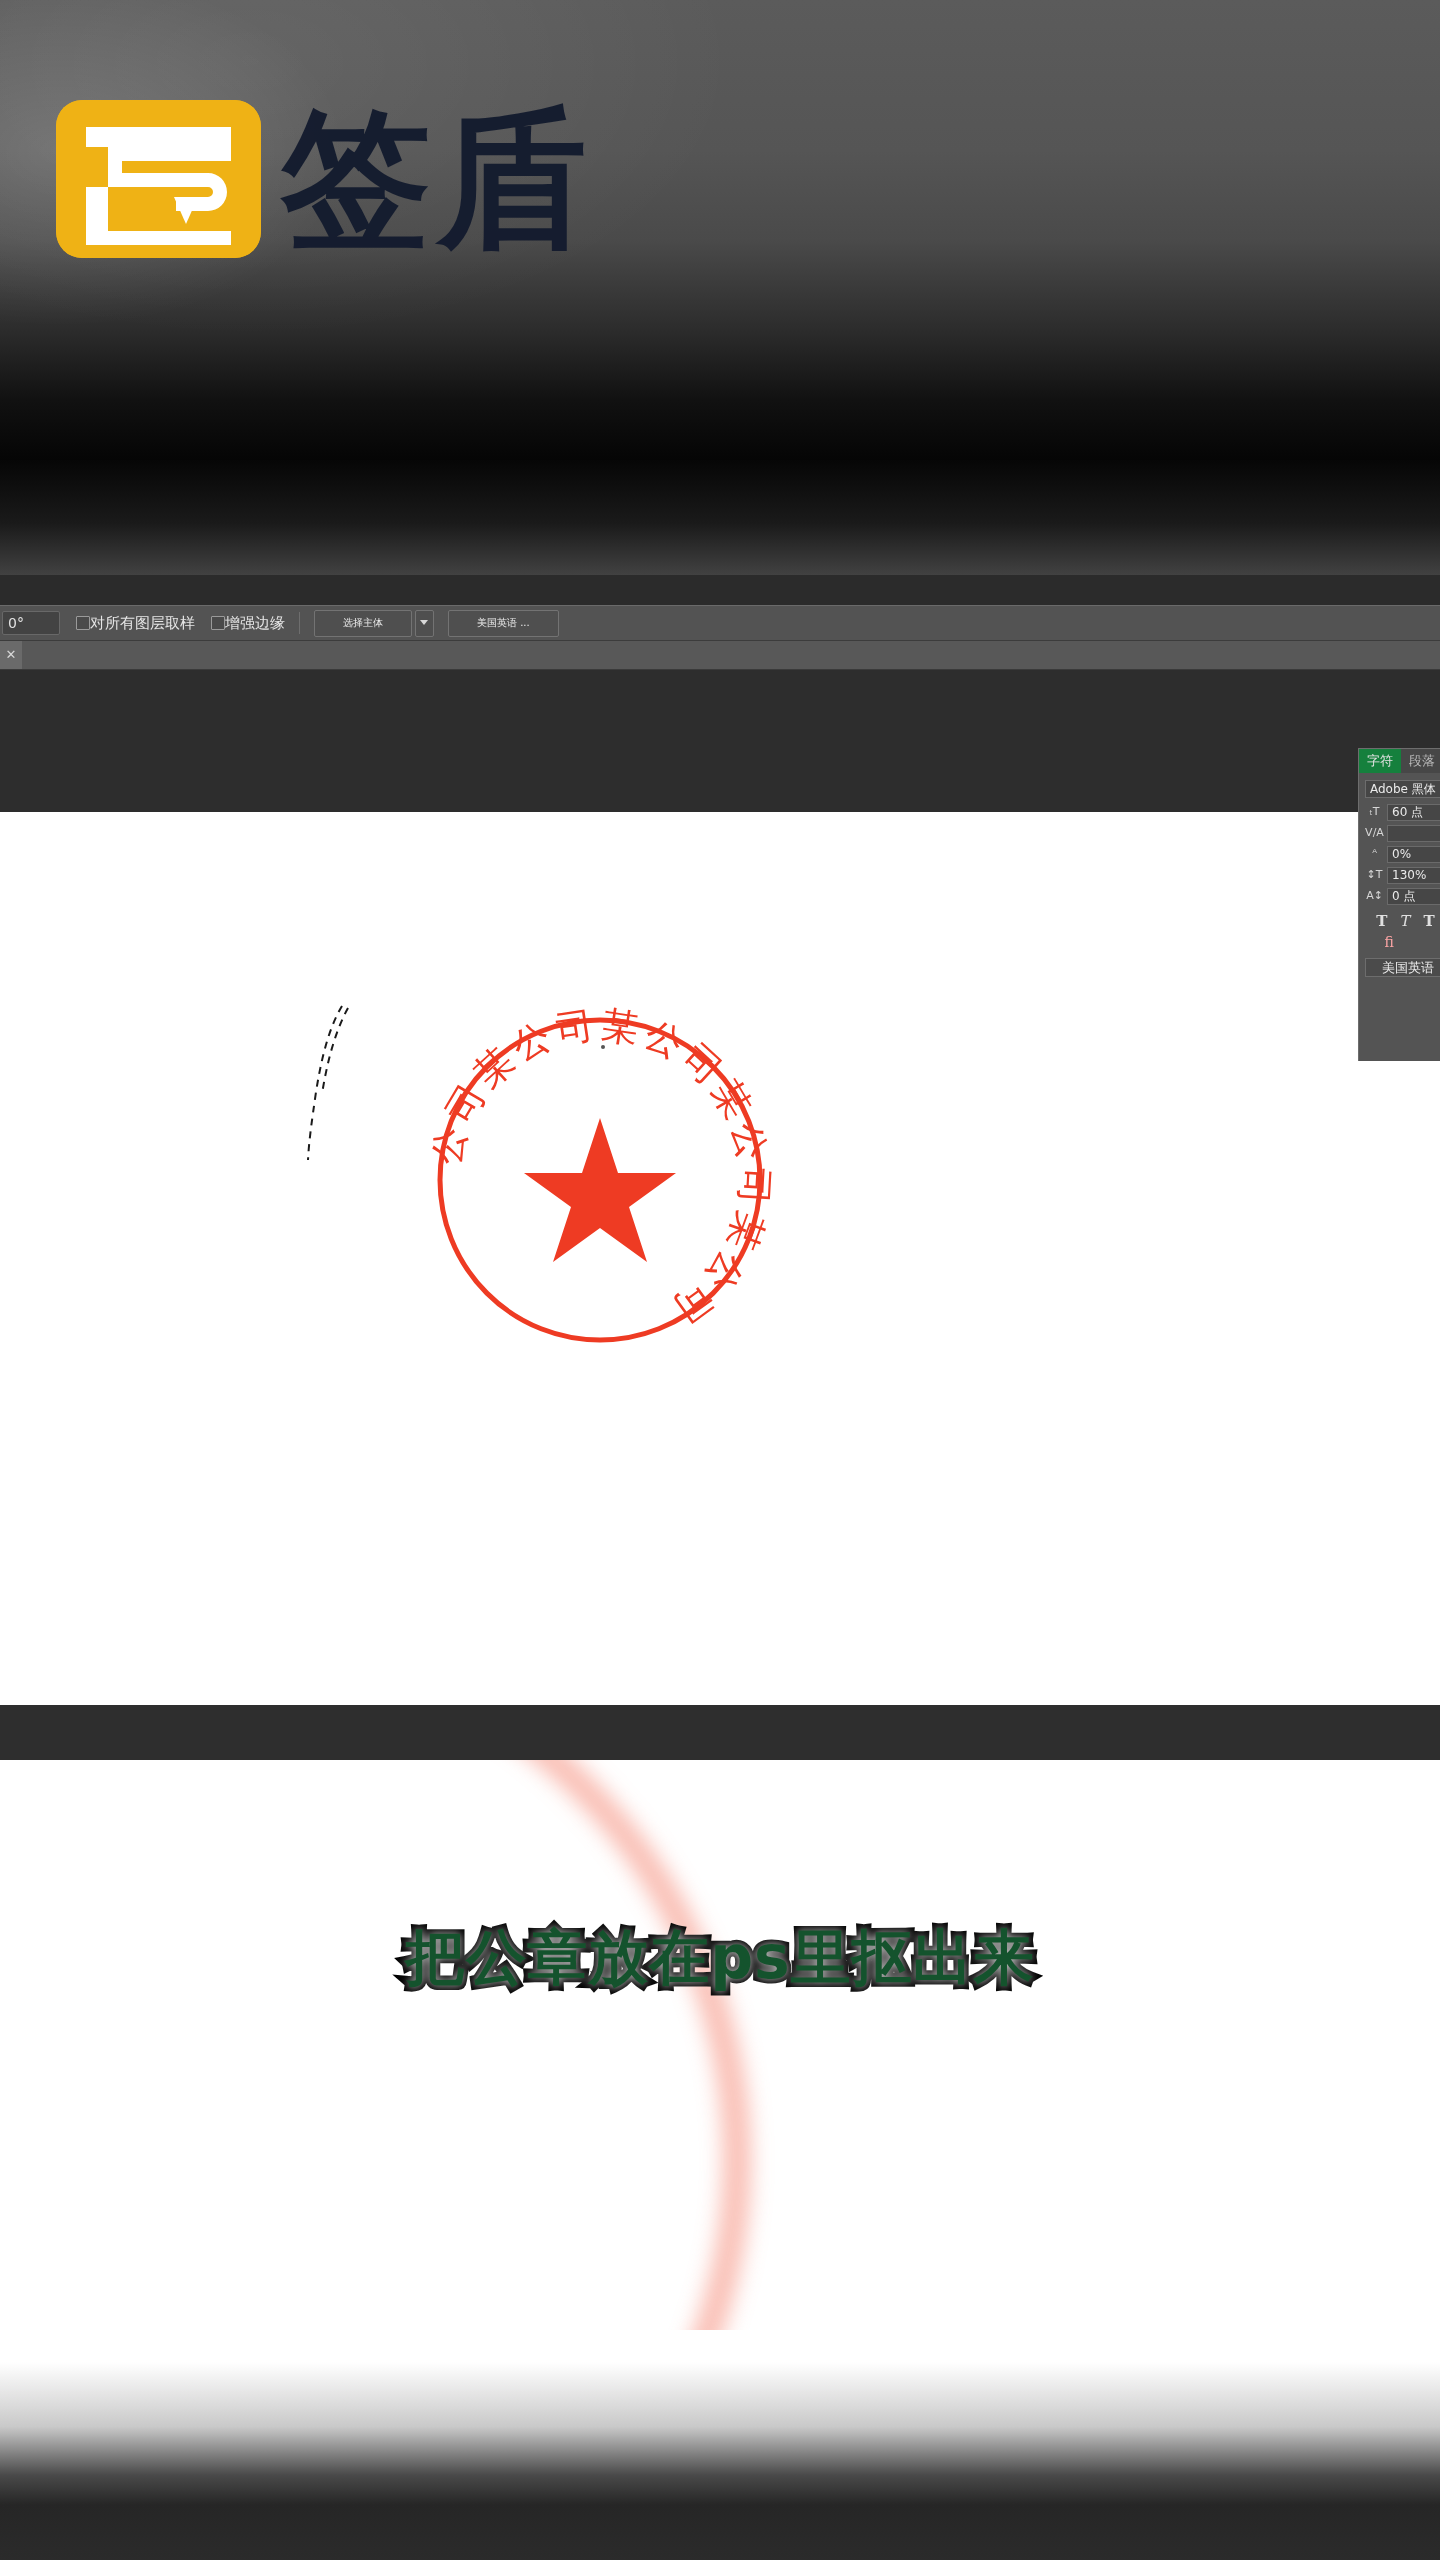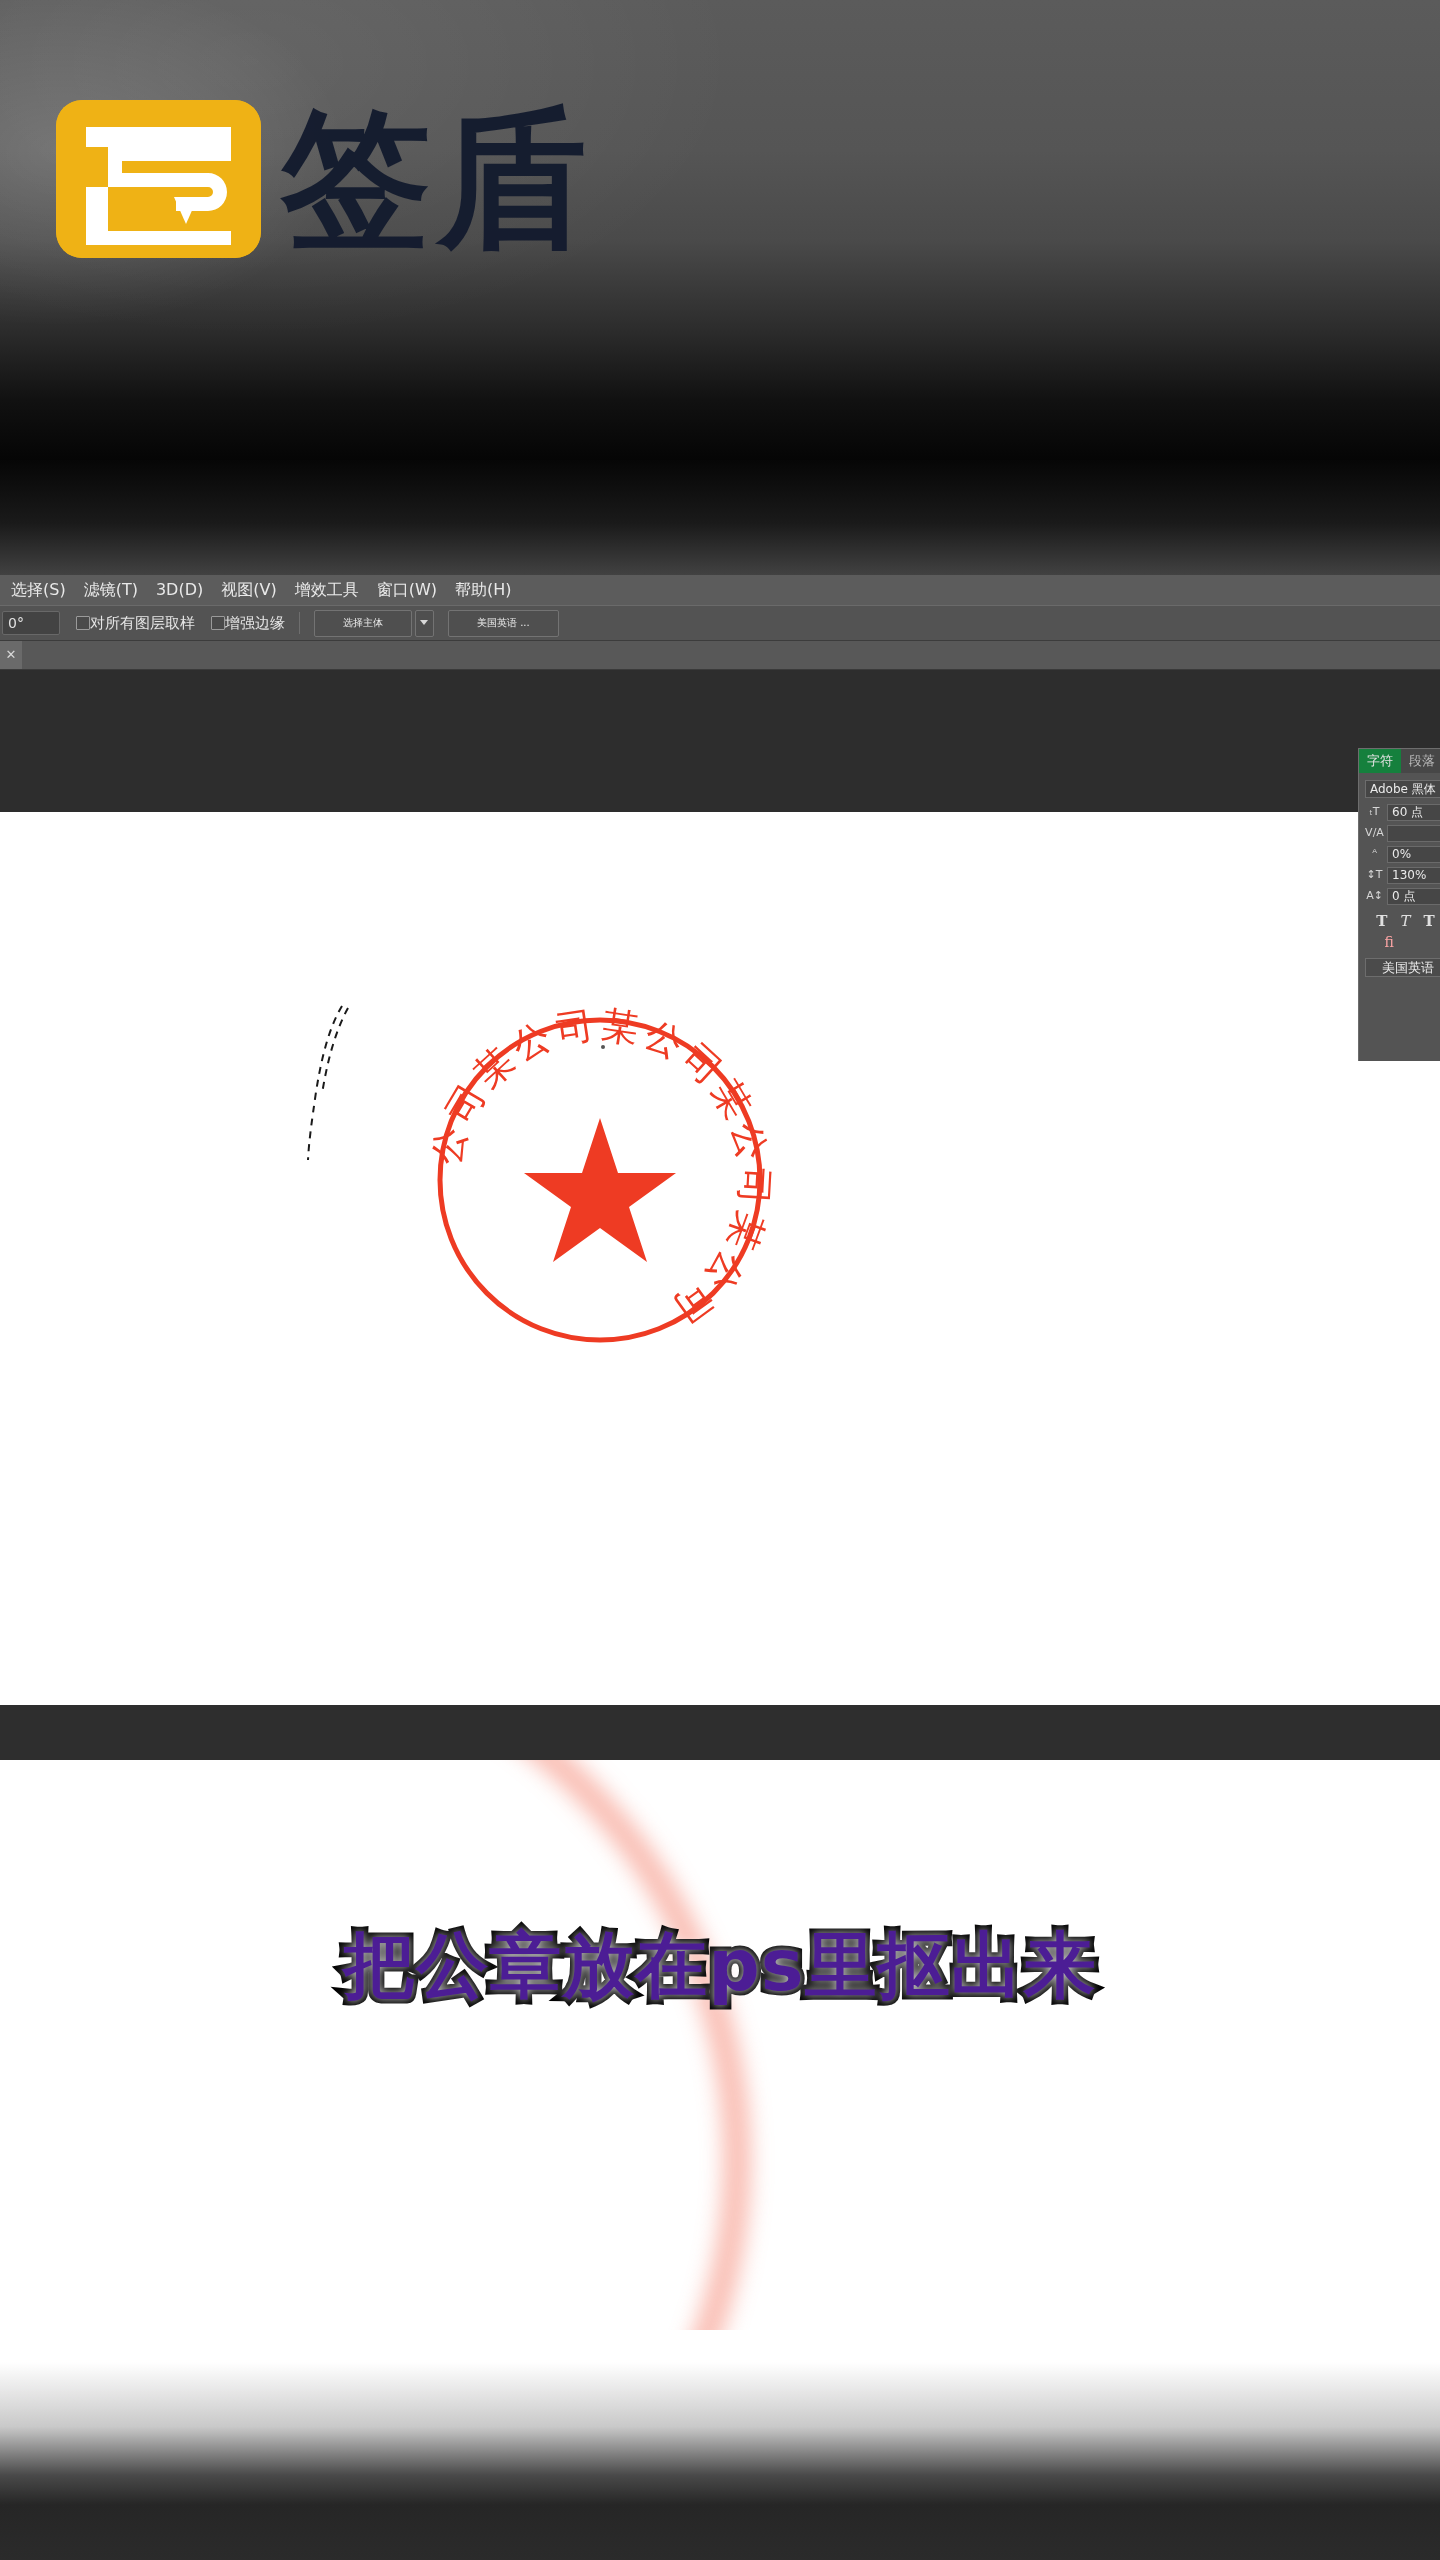--- a/index.html
+++ b/index.html
@@ -359,24 +359,24 @@
     filter: blur(11px);
     box-sizing: border-box;
   }
   .caption {
     position: absolute;
     left: 0;
     top: 1918px;
     width: 1440px;
     text-align: center;
     font-family: "DejaVu Sans", "Liberation Sans", sans-serif;
-    font-size: 72px;
+    font-size: 60px;
     font-weight: 700;
     letter-spacing: 1px;
-    color: #4c1d95;
+    color: #14532d;
     white-space: nowrap;
     -webkit-text-stroke: 9px #000000;
     paint-order: stroke fill;
     text-shadow: 0 0 10px rgba(255,255,255,0.85);
   }
   .bottom-fade {
     position: absolute;
     left: 0; top: 2330px;
     width: 1440px;
     height: 230px;
@@ -398,29 +398,20 @@
         <path d="M30 27 H175 V61 H66 V73 H152 A19 19 0 0 1 152 111 H120 V97 H152 A5 5 0 0 0 152 87 H52 V47 H30 Z" fill="#ffffff"></path>
         <path d="M30 87 H52 V131 H175 V145 H30 Z" fill="#ffffff"></path>
         <path d="M118 97 L142 97 L130 124 Z" fill="#ffffff"></path>
       </svg>
     </div>
     <div class="brand-name">签盾</div>
   </div>
 
   <div class="ps-shot">
 
-    <div class="ps-menubar">
-      <div class="ps-menu-item">选择(S)</div>
-      <div class="ps-menu-item">滤镜(T)</div>
-      <div class="ps-menu-item">3D(D)</div>
-      <div class="ps-menu-item">视图(V)</div>
-      <div class="ps-menu-item">增效工具</div>
-      <div class="ps-menu-item">窗口(W)</div>
-      <div class="ps-menu-item">帮助(H)</div>
-    </div>
 
     <div class="ps-optionsbar">
       <div class="opt-angle">0°</div>
 
       <div class="opt-check">
         <span class="opt-box"></span>
         <span class="opt-label">对所有图层取样</span>
       </div>
 
       <div class="opt-check">

